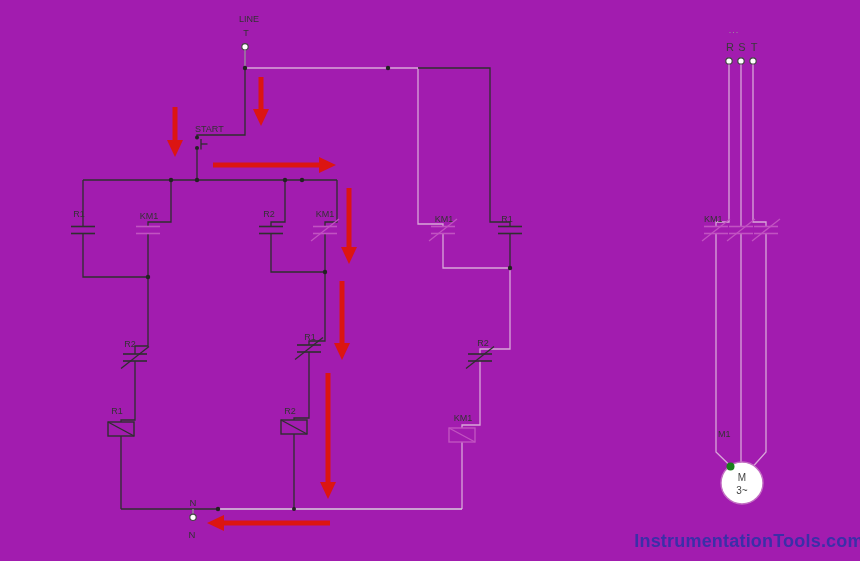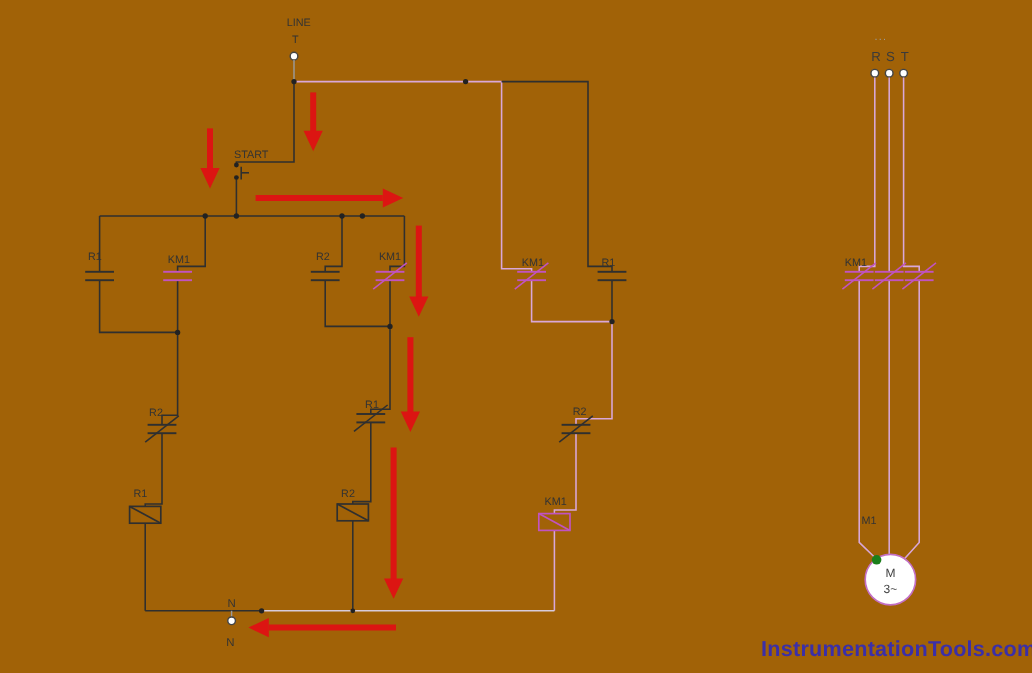--- a/index.html
+++ b/index.html
@@ -1,16 +1,16 @@
 <!DOCTYPE html>
 <html><head>
 <meta charset="utf-8">
 <style>
   html,body{margin:0;padding:0;background:#ffffff;}
-  .canvas{position:relative;width:860px;height:561px;background:#a16207;overflow:hidden;
+  .canvas{position:relative;width:860px;height:561px;background:#a21caf;overflow:hidden;
           font-family:"Liberation Sans", sans-serif;}
   svg{display:block}
   text{font-family:"Liberation Sans", sans-serif;}
   .lbl{font-size:9px;fill:#333333;}
   .lblN{font-size:9.5px;fill:#333333;}
   .phase{font-size:11px;fill:#3a3a3a;}
   .dots{font-size:9px;fill:#9a9a9a;letter-spacing:1px;}
   .motor-txt{font-size:10px;fill:#444444;}
   .watermark{font-size:18px;font-weight:bold;fill:#3b2fa8;letter-spacing:0.2px;}
 </style>

